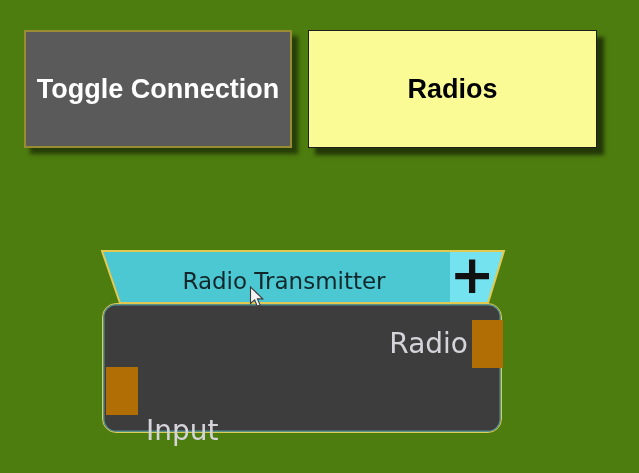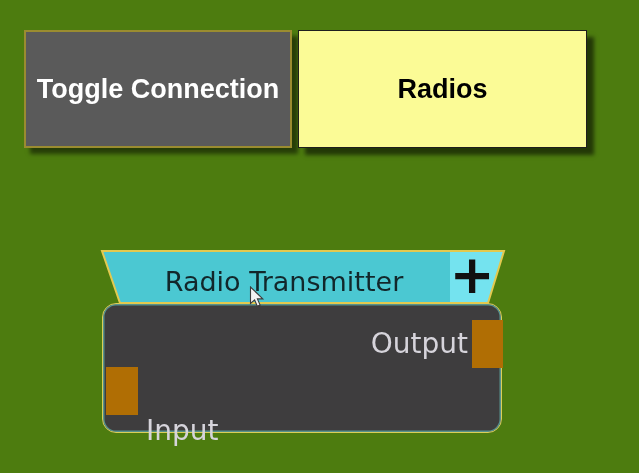--- a/index.html
+++ b/index.html
@@ -34,21 +34,21 @@
   }
   .btn-toggle {
     left: 24px;
     width: 268px;
     background: #5A5A5A;
     border: 2px solid #9A8C30;
     color: #FFFFFF;
     box-shadow: 6px 6px 4px rgba(0,0,0,0.50);
   }
   .btn-radios {
-    left: 298px;
+    left: 308px;
     width: 289px;
     background: #FBFB96;
     border: 1px solid #1E1E1E;
     color: #000000;
     box-shadow: 7px 7px 4px rgba(0,0,0,0.55);
   }
 
   
   .node-body {
     position: absolute;
@@ -71,21 +71,21 @@
   }
   .node-title {
     position: absolute;
     left: 118px;
     top: 251px;
     width: 332px;
     height: 60px;
     display: flex;
     align-items: center;
     justify-content: center;
-    font-size: 27px;
+    font-size: 23px;
     color: #12272B;
     cursor: default;
   }
   .node-add {
     position: absolute;
     left: 450px;
     top: 249px;
     width: 44px;
     height: 52px;
     display: flex;
@@ -159,21 +159,21 @@
   <svg class="node-header-svg" viewBox="0 0 406 56">
     <polygon points="2,2 404,2 388,54 20,54" fill="#4BC8D2" stroke="none"></polygon>
     <polygon points="350,2 404,2 388,54 350,54" fill="#74E3EF" stroke="none"></polygon>
     <polygon points="2,2 404,2 388,54 20,54" fill="none" stroke="#E3C94F" stroke-width="2"></polygon>
   </svg>
 
   <div class="node-title">Radio Transmitter</div>
 
   <div class="node-add">+</div>
 
-  <div class="port-label label-output">Output</div>
+  <div class="port-label label-output">Radio</div>
   <div class="port port-output"></div>
 
   <div class="port port-input"></div>
   <div class="port-label label-input">Input</div>
 
   <svg class="mouse-cursor" viewBox="0 0 16 23">
     <path d="M1.5,1 L1.5,17.5 L5.6,13.9 L8.3,20.3 L11.1,19.1 L8.4,12.9 L13.8,12.9 Z" fill="#F2F2F2" stroke="#3A3A3A" stroke-width="1.1"></path>
   </svg>
 
 </div>

